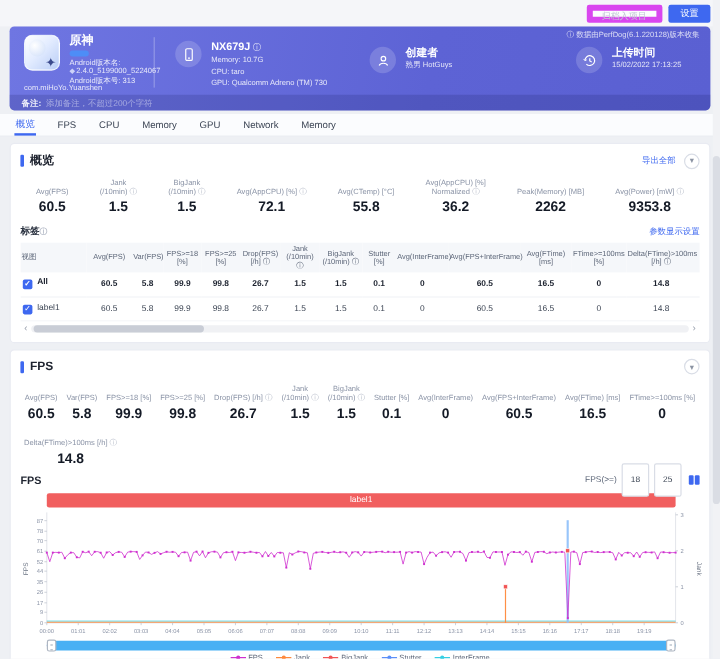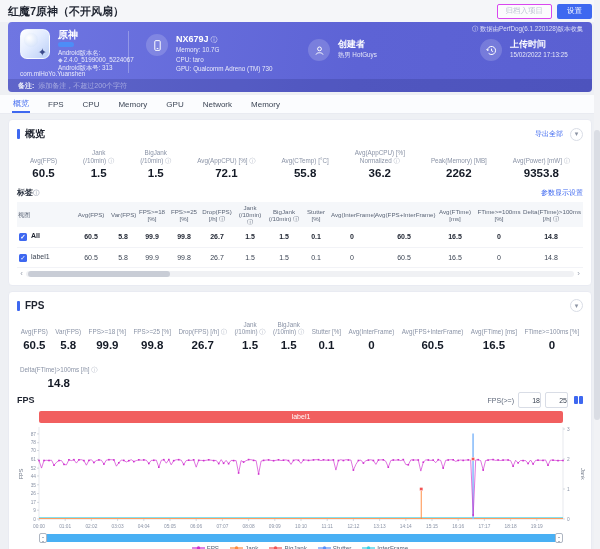--- a/index.html
+++ b/index.html
@@ -3,21 +3,21 @@
 <meta charset="utf-8">
 <style>
   * { box-sizing: border-box; margin: 0; padding: 0; }
   html,body { width:600px; height:549px; overflow:hidden; }
   body { background:#eef0f4; font-family:"Liberation Sans", sans-serif; position:relative; }
 
   
   .topbar { height:22px; background:#f5f6f9; display:flex; align-items:center; padding:0 8px; }
   .topbar-title { font-size:11px; font-weight:bold; color:#1f2430; }
   .topbar-actions { margin-left:auto; display:flex; gap:5px; align-items:center; }
-  .btn-ghost { height:15px; padding:0 8px; font-size:7.5px; color:#c0c6d4; background:#fbfcfd; border:1px solid #d946ef; border-radius:2px; font-family:inherit; }
+  .btn-ghost { height:15px; padding:0 8px; font-size:7.5px; color:#c0c6d4; background:#fbfcfd; border:5px solid #d946ef; border-radius:2px; font-family:inherit; }
   .btn-primary { height:15px; padding:0 10px; font-size:7.5px; color:#fff; background:#3e68f0; border:none; border-radius:2px; font-family:Liberation Serif, serif; }
 
   
   .banner { position:relative; margin:0 8px; height:70px; border-radius:4px; color:#fff;
             background:linear-gradient(100deg,#6f76e2 0%,#5d63d5 60%,#5a60d2 100%); }
   .collect-note { position:absolute; top:3px; right:9px; font-size:6.3px; color:rgba(255,255,255,.78); }
   .app-block { position:absolute; left:12px; top:7px; display:flex; }
   .app-icon { width:30px; height:30px; border-radius:7px; position:relative; overflow:hidden;
               background:linear-gradient(135deg,#ffffff 0%,#e3ecff 45%,#b9cdf6 100%); border:1px solid rgba(255,255,255,.6); }
   .app-icon:after { content:"✦"; position:absolute; right:2px; bottom:-1px; font-size:11px; color:#3b4a8c; }
@@ -83,21 +83,21 @@
   .h-scroll { display:flex; align-items:center; height:9px; margin-top:2px; }
   .h-arrow { font-size:8px; color:#9aa1ae; width:9px; text-align:center; line-height:8px; }
   .h-track { flex:1; height:6px; background:#f0f1f4; border-radius:3px; position:relative; }
   .h-thumb { position:absolute; left:2px; width:26%; height:6px; background:#c9cdd6; border-radius:3px; }
 
   
   .chart-head { display:flex; align-items:center; margin-top:3px; height:15px; }
   .chart-title { font-size:9px; font-weight:bold; color:#1f2430; }
   .fps-threshold { margin-left:auto; display:flex; align-items:center; gap:4px; }
   .thr-label { font-size:7px; color:#5c6678; }
-  .thr-input { width:23px; height:16px; border:1px solid #d9dde6; border-radius:2px; font-size:7px; text-align:right;
+  .thr-input { width:23px; height:28px; border:1px solid #d9dde6; border-radius:2px; font-size:7px; text-align:center;
                color:#3a4352; background:#fff; font-family:inherit; padding:0; }
   .grid-icon { display:flex; gap:1px; margin-left:2px; }
   .grid-icon span { width:4px; height:8px; background:#3e68f0; border-radius:1px; display:block; }
 
   .region-banner { height:12px; background:#f15f5f; border-radius:2px; color:#fff; font-size:7px;
                    display:flex; align-items:center; justify-content:center; margin:3px 0 0 22px; width:524px; }
   svg.chart { display:block; }
   .tick { font-size:4.8px; fill:#8a93a6; }
   .axis-title { font-size:5.5px; fill:#6a7383; }
 
@@ -109,21 +109,20 @@
   .legend { display:flex; justify-content:center; gap:11px; margin-top:3px; font-size:6.3px; color:#5c6678; align-items:center; }
   .legend-item { display:flex; align-items:center; gap:2px; }
 
   .v-scroll { position:absolute; right:0; top:0; bottom:0; width:6px; background:#f1f2f5; }
   .v-thumb { position:absolute; top:130px; height:290px; width:6px; background:#dadde4; border-radius:3px; }
 </style>
 </head>
 <body>
 
 <header class="topbar">
-  <div class="topbar-title">红魔7原神（不开风扇）</div>
   <div class="topbar-actions">
     <button class="btn-ghost">归档入项目</button>
     <button class="btn-primary">设置</button>
   </div>
 </header>
 
 <section class="banner">
   <div class="collect-note"><span>ⓘ</span> <span>数据由PerfDog(6.1.220128)版本收集</span></div>
 
   <div class="app-block">

